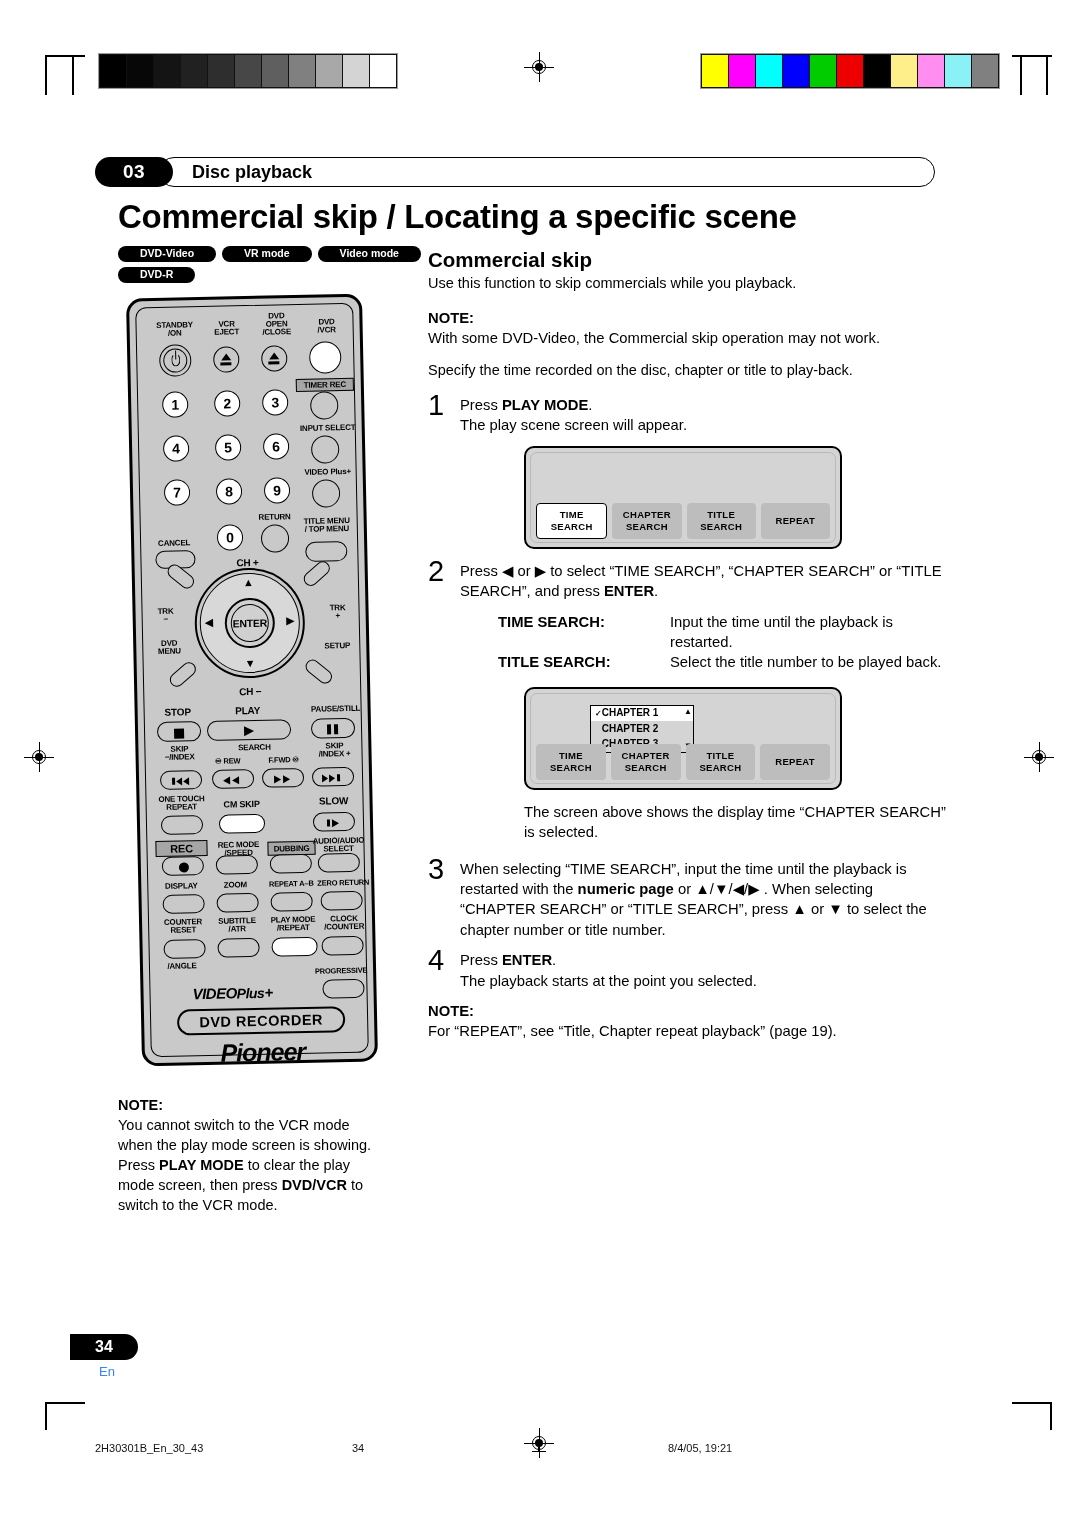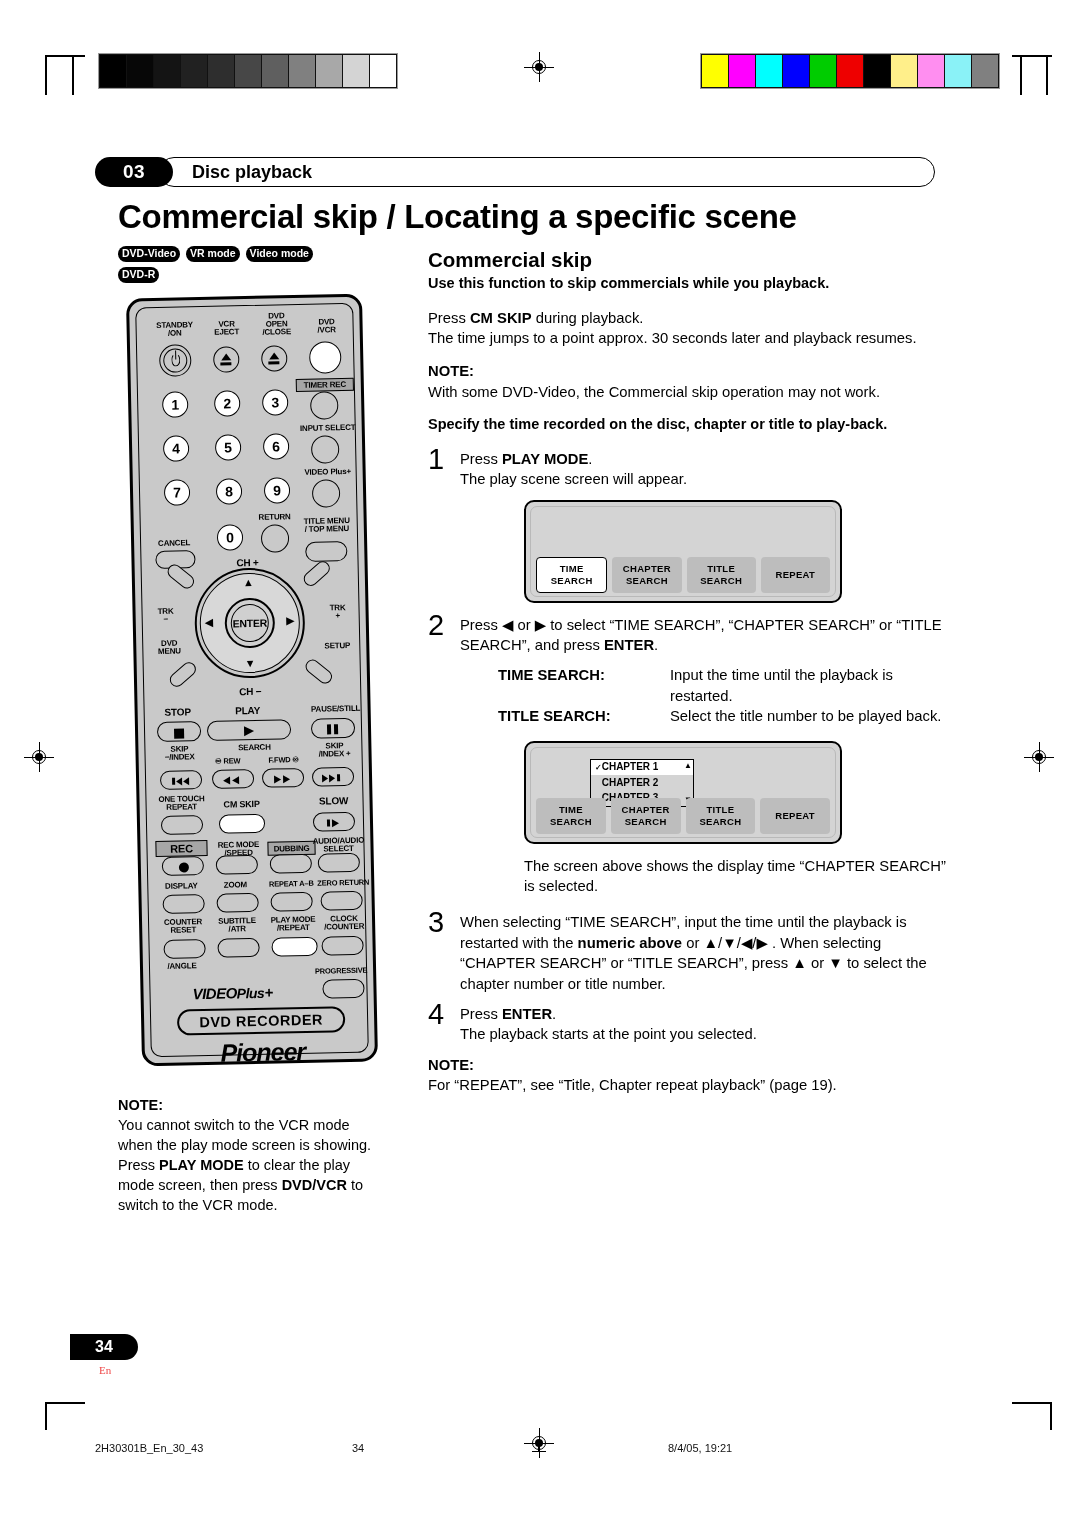--- a/index.html
+++ b/index.html
@@ -54,21 +54,21 @@
     position:absolute; left:118px; top:198px;
     font-size:33px; font-weight:bold; letter-spacing:-0.3px;
     white-space:nowrap;
   }
 
   
   .badges { position:absolute; left:118px; top:246px; width:290px; }
   .badge-row { display:flex; gap:6px; margin-bottom:5px; }
   .badge {
     background:#000; color:#fff; border-radius:9px;
-    font-size:10.5px; font-weight:bold; padding:2px 4px 3px;
+    font-size:10.5px; font-weight:bold; padding:2px 22px 3px;
     display:inline-block; line-height:1.05; white-space:nowrap;
   }
 
   
   .remote-wrap { position:absolute; left:126px; top:296px; width:250px; height:782px; }
   .remote-body {
     position:absolute; left:8px; top:0; width:236px; height:768px;
     background:#c9c9c9; border:3px solid #000;
     border-radius:16px;
     transform: rotate(-1.2deg);
@@ -148,21 +148,21 @@
   
   .left-note {
     position:absolute; left:118px; top:1095px; width:262px;
     font-size:14.5px; line-height:1.38;
   }
   .left-note .nt { font-weight:bold; display:block; }
 
   
   .right-col { position:absolute; left:428px; top:248px; width:520px; }
   .sec-h { font-size:20.5px; font-weight:bold; margin:0 0 2px; }
-  .sec-lead { font-size:14.5px; font-weight:bold; line-height:1.35; margin:0 0 14px; }
+  .sec-lead { font-size:14.5px; font-weight:normal; line-height:1.35; margin:0 0 14px; }
   .body-p { font-size:14.8px; line-height:1.38; margin:0 0 13px; }
   .nlabel { font-weight:bold; }
 
   .step { display:flex; margin:0 0 10px; }
   .step-num {
     font-size:29px; font-weight:normal; width:32px; flex:none;
     line-height:0.95; margin-top:-3px; font-family:"Liberation Sans", sans-serif;
   }
   .step-body { font-size:14.8px; line-height:1.38; flex:1; }
 
@@ -208,21 +208,21 @@
 
   
   .page-badge {
     position:absolute; left:70px; top:1334px; width:68px; height:26px;
     background:#000; color:#fff; border-radius:0 13px 13px 0;
     display:flex; align-items:center; justify-content:center;
     font-size:16px; font-weight:bold;
   }
   .page-lang {
     position:absolute; left:99px; top:1364px;
-    font-size:11px; color:#ef4444;font-family:Liberation Serif, serif;
+    font-size:13px; color:#3b82f6;
   }
   .print-footer { position:absolute; top:1442px; font-size:11px; color:#111; }
 </style>
 </head>
 <body>
 
 <div>
   <div class="cm-line" style="left:45px; top:55px; width:1.6px; height:40px;"></div>
   <div class="cm-line" style="left:72px; top:55px; width:1.6px; height:40px;"></div>
   <div class="cm-line" style="left:45px; top:55px; width:40px; height:1.6px;"></div>
@@ -482,24 +482,20 @@
 <div class="left-note">
   <span class="nt">NOTE:</span>
   <span>You cannot switch to the VCR mode when the play mode screen is showing. Press </span><b>PLAY MODE</b><span> to clear the play mode screen, then press </span><b>DVD/VCR</b><span> to switch to the VCR mode.</span>
 </div>
 
 <div class="right-col">
 
   <h2 class="sec-h">Commercial skip</h2>
   <p class="sec-lead">Use this function to skip commercials while you playback.</p>
 
-  <p class="body-p">
-    <span>Press </span><b>CM SKIP</b><span> during playback.</span><br>
-    <span>The time jumps to a point approx. 30 seconds later and playback resumes.</span>
-  </p>
 
   <p class="body-p">
     <span class="nlabel">NOTE:</span><br>
     <span>With some DVD-Video, the Commercial skip operation may not work.</span>
   </p>
 
   <p class="sec-lead">Specify the time recorded on the disc, chapter or title to play-back.</p>
 
   <div class="step">
     <div class="step-num">1</div>
@@ -580,21 +576,21 @@
         <span>REPEAT</span>
       </div>
     </div>
   </div>
 
   <p class="osd-caption">The screen above shows the display time “CHAPTER SEARCH” is selected.</p>
 
   <div class="step">
     <div class="step-num">3</div>
     <div class="step-body">
-      <span>When selecting “TIME SEARCH”, input the time until the playback is restarted with the </span><b>numeric above</b><span> or ▲/▼/◀/▶ . When selecting “CHAPTER SEARCH” or “TITLE SEARCH”, press ▲ or ▼ to select the chapter number or title number.</span>
+      <span>When selecting “TIME SEARCH”, input the time until the playback is restarted with the </span><b>numeric page</b><span> or ▲/▼/◀/▶ . When selecting “CHAPTER SEARCH” or “TITLE SEARCH”, press ▲ or ▼ to select the chapter number or title number.</span>
     </div>
   </div>
 
   <div class="step">
     <div class="step-num">4</div>
     <div class="step-body">
       <span>Press </span><b>ENTER</b><span>.</span><br>
       <span>The playback starts at the point you selected.</span>
     </div>
   </div>

